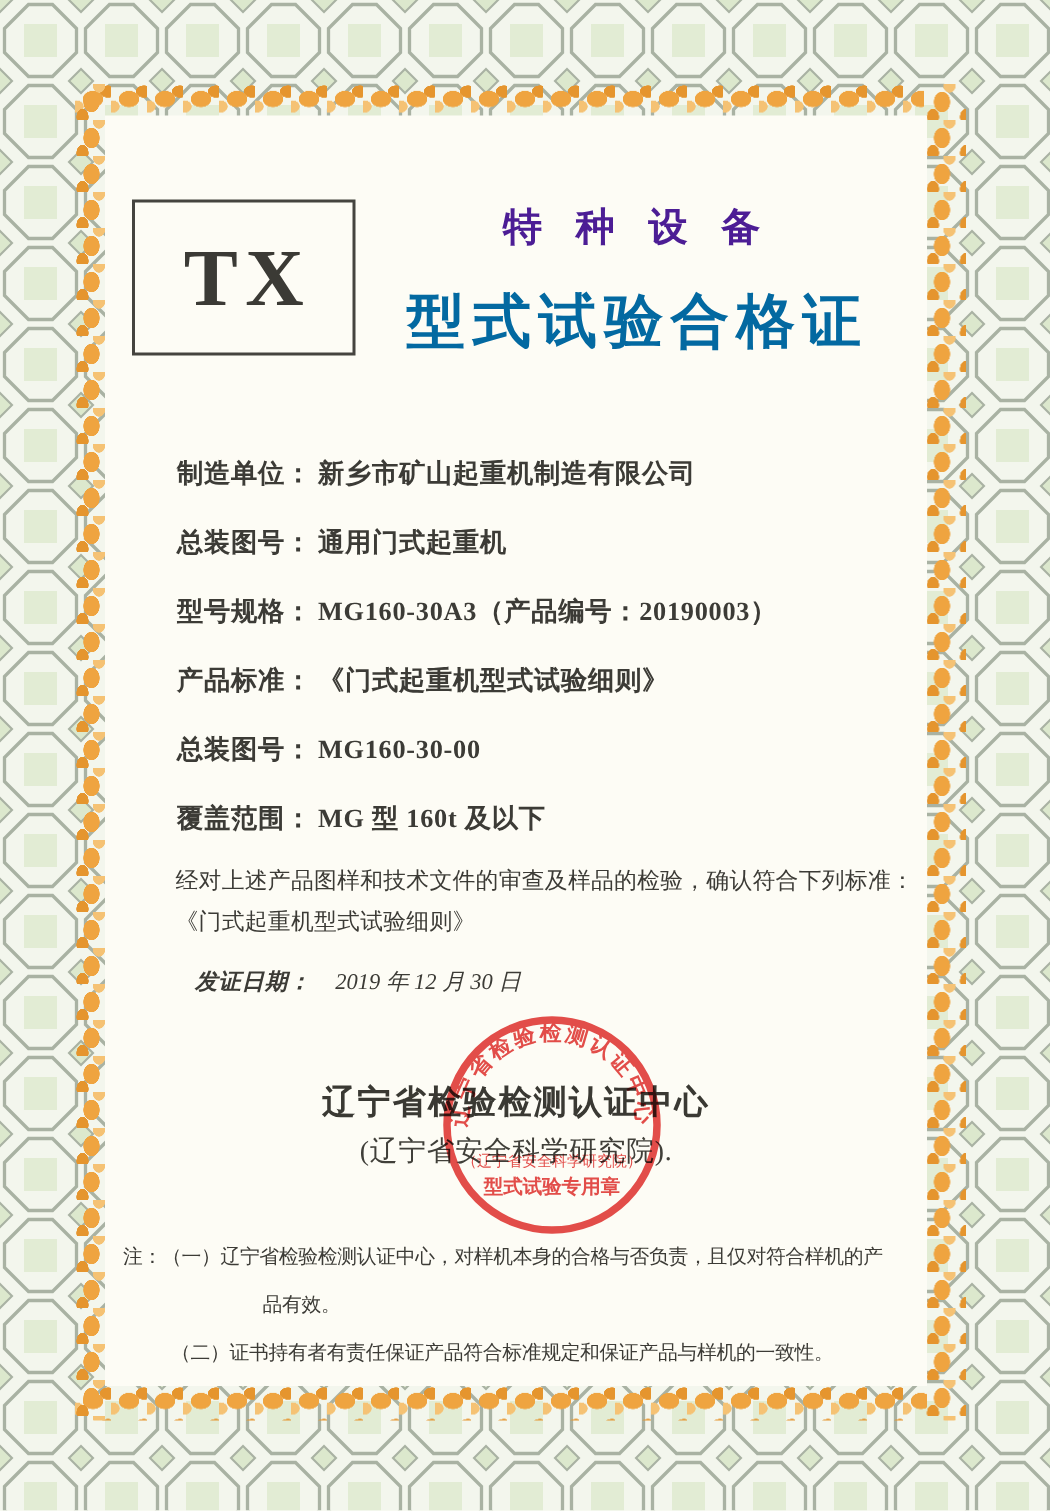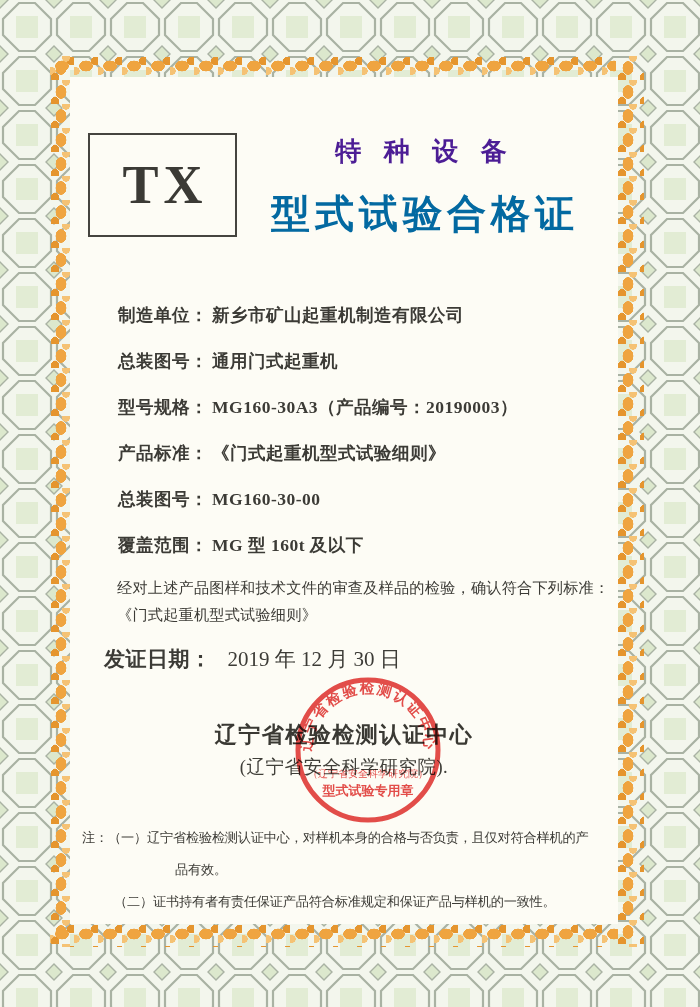--- a/index.html
+++ b/index.html
@@ -66,21 +66,21 @@
 
   .fields{position:absolute;left:48px;top:215px;}
   .field-row{height:46px;line-height:46px;font-size:17.5px;white-space:nowrap;}
   .field-label{font-weight:600;letter-spacing:0.5px;}
   .field-value{letter-spacing:0.5px;margin-left:4px;font-weight:bold;}
 
   .statement{position:absolute;left:47px;top:498px;width:478px;
     font-size:15.2px;line-height:26.5px;letter-spacing:0.2px;}
   .statement div{white-space:nowrap;}
 
-  .date-row{position:absolute;left:34px;top:568px;font-size:21px;white-space:nowrap;}
+  .date-row{position:absolute;left:60px;top:568px;font-size:15px;white-space:nowrap;font-style:italic;}
   .date-value{margin-left:16px;}
 
   .authority{position:absolute;left:0;top:643px;width:548px;text-align:center;}
   .authority-name{font-size:22px;font-weight:700;letter-spacing:1.5px;color:#3a3933;}
   .authority-sub{font-size:18.5px;margin-top:4px;letter-spacing:0.5px;color:#403f39;}
 
   .seal{
     position:absolute;left:222px;top:597px;width:152px;height:152px;
     mix-blend-mode:multiply;opacity:0.93;
   }

